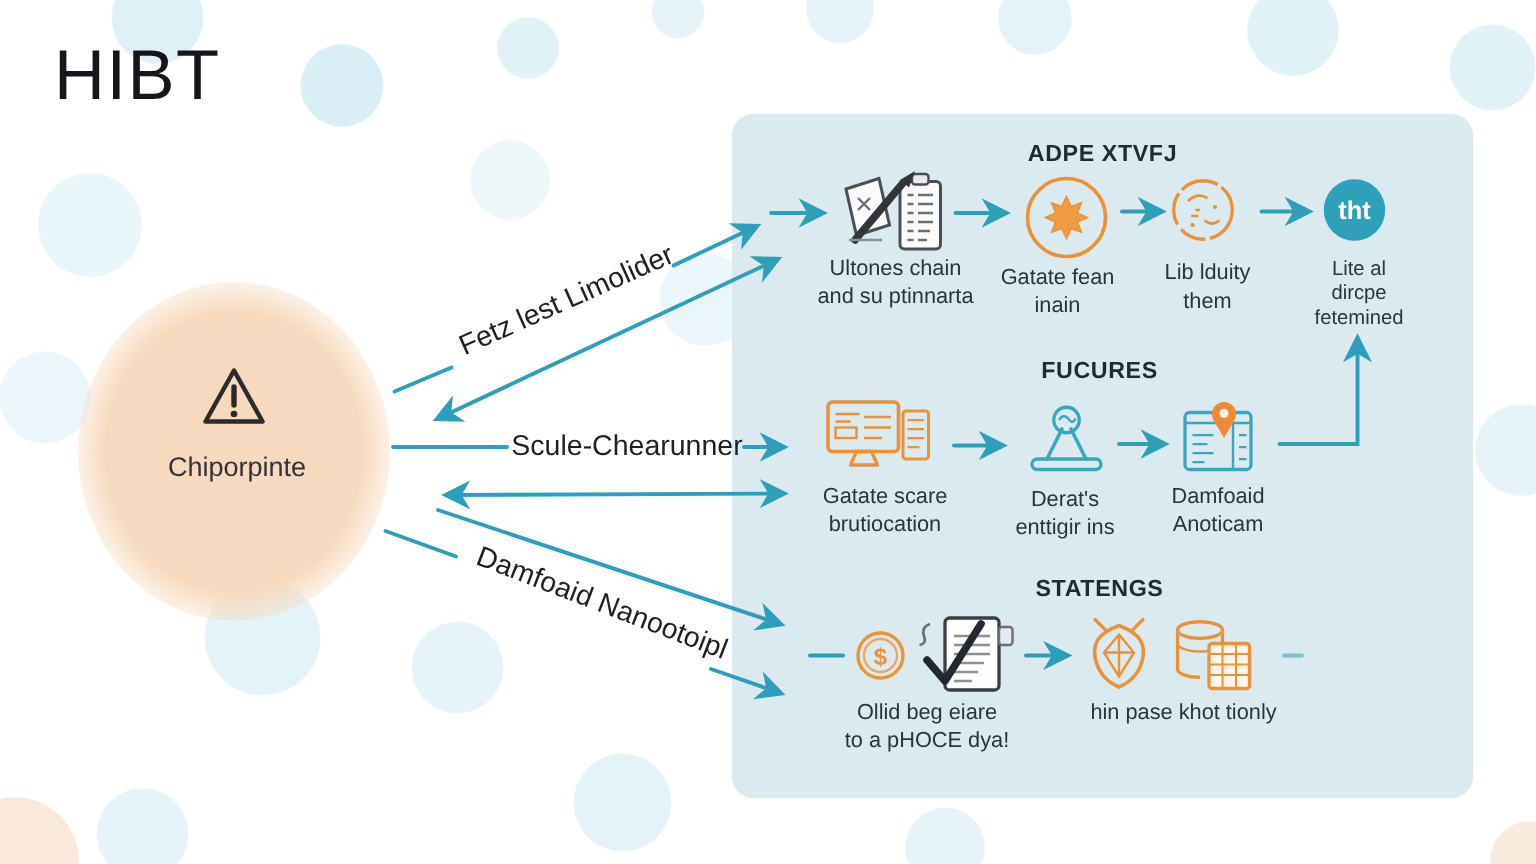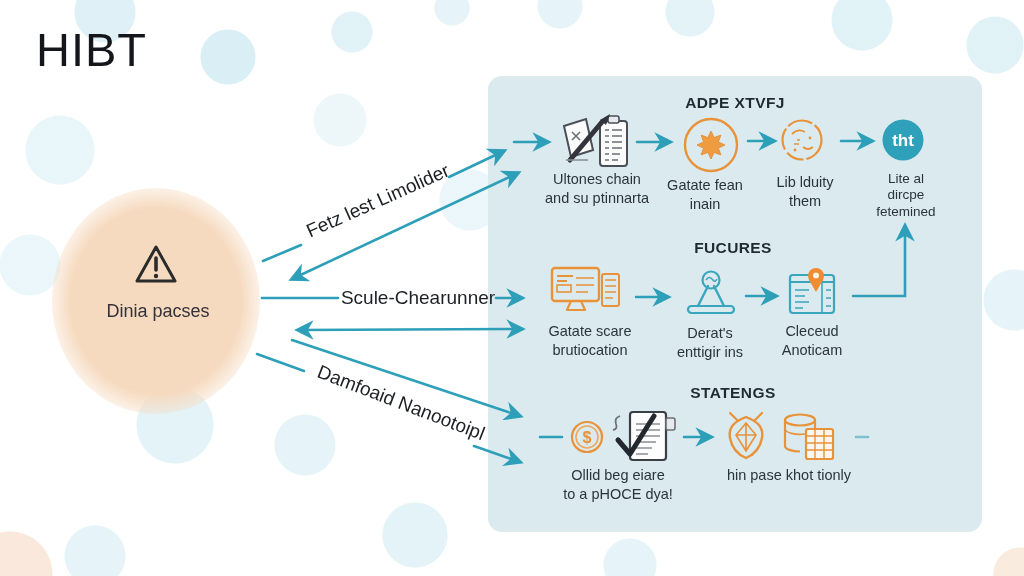--- a/index.html
+++ b/index.html
@@ -77,21 +77,21 @@
 
 <div id="title" class="abs">HIBT</div>
 
 <div id="blob" class="abs"></div>
 <svg class="abs" style="left:132px; top:240px;" width="48" height="48" viewBox="0 0 48 48">
   <path d="M24 7 L43 41 L5 41 Z" fill="none" stroke="#2b2b2b" stroke-width="3" stroke-linejoin="round"></path>
   <line x1="24" y1="18" x2="24" y2="30" stroke="#2b2b2b" stroke-width="3.6" stroke-linecap="round"></line>
   <circle cx="24" cy="36" r="2.2" fill="#2b2b2b"></circle>
 </svg>
 <div id="blob-text" class="abs">
-  <div>Dinia pacses</div>
+  <div>Chiporpinte</div>
 </div>
 
 <div id="panel" class="abs"></div>
 
 <div id="hdr-1" class="abs section-header">ADPE XTVFJ</div>
 <div id="hdr-2" class="abs section-header">FUCURES</div>
 <div id="hdr-3" class="abs section-header">STATENGS</div>
 
 <svg id="svg-overlay" class="abs" width="1024" height="576" viewBox="0 0 1024 576">
   <defs>
@@ -219,21 +219,21 @@
 
 <div class="abs item-label" style="left:518px; top:322px; width:144px;">
   <div>Gatate scare</div>
   <div>brutiocation</div>
 </div>
 <div class="abs item-label" style="left:650px; top:324px; width:120px;">
   <div>Derat's</div>
   <div>enttigir ins</div>
 </div>
 <div class="abs item-label" style="left:760px; top:322px; width:104px;">
-  <div>Cleceud</div>
+  <div>Damfoaid</div>
   <div>Anoticam</div>
 </div>
 
 <svg class="abs" style="left:568px; top:408px;" width="112" height="58" viewBox="0 0 112 58">
 
   <circle cx="19" cy="29" r="15" fill="none" stroke="#e8923a" stroke-width="2.2"></circle>
   <circle cx="19" cy="29" r="11" fill="none" stroke="#eda85e" stroke-width="1.6"></circle>
   <text x="19" y="35" text-anchor="middle" font-family="Liberation Sans, sans-serif" font-size="16" font-weight="700" fill="#e8923a">$</text>
 
   <rect x="62" y="4" width="36" height="48" rx="3" fill="#fdfdfd" stroke="#3a3f46" stroke-width="2.2"></rect>

